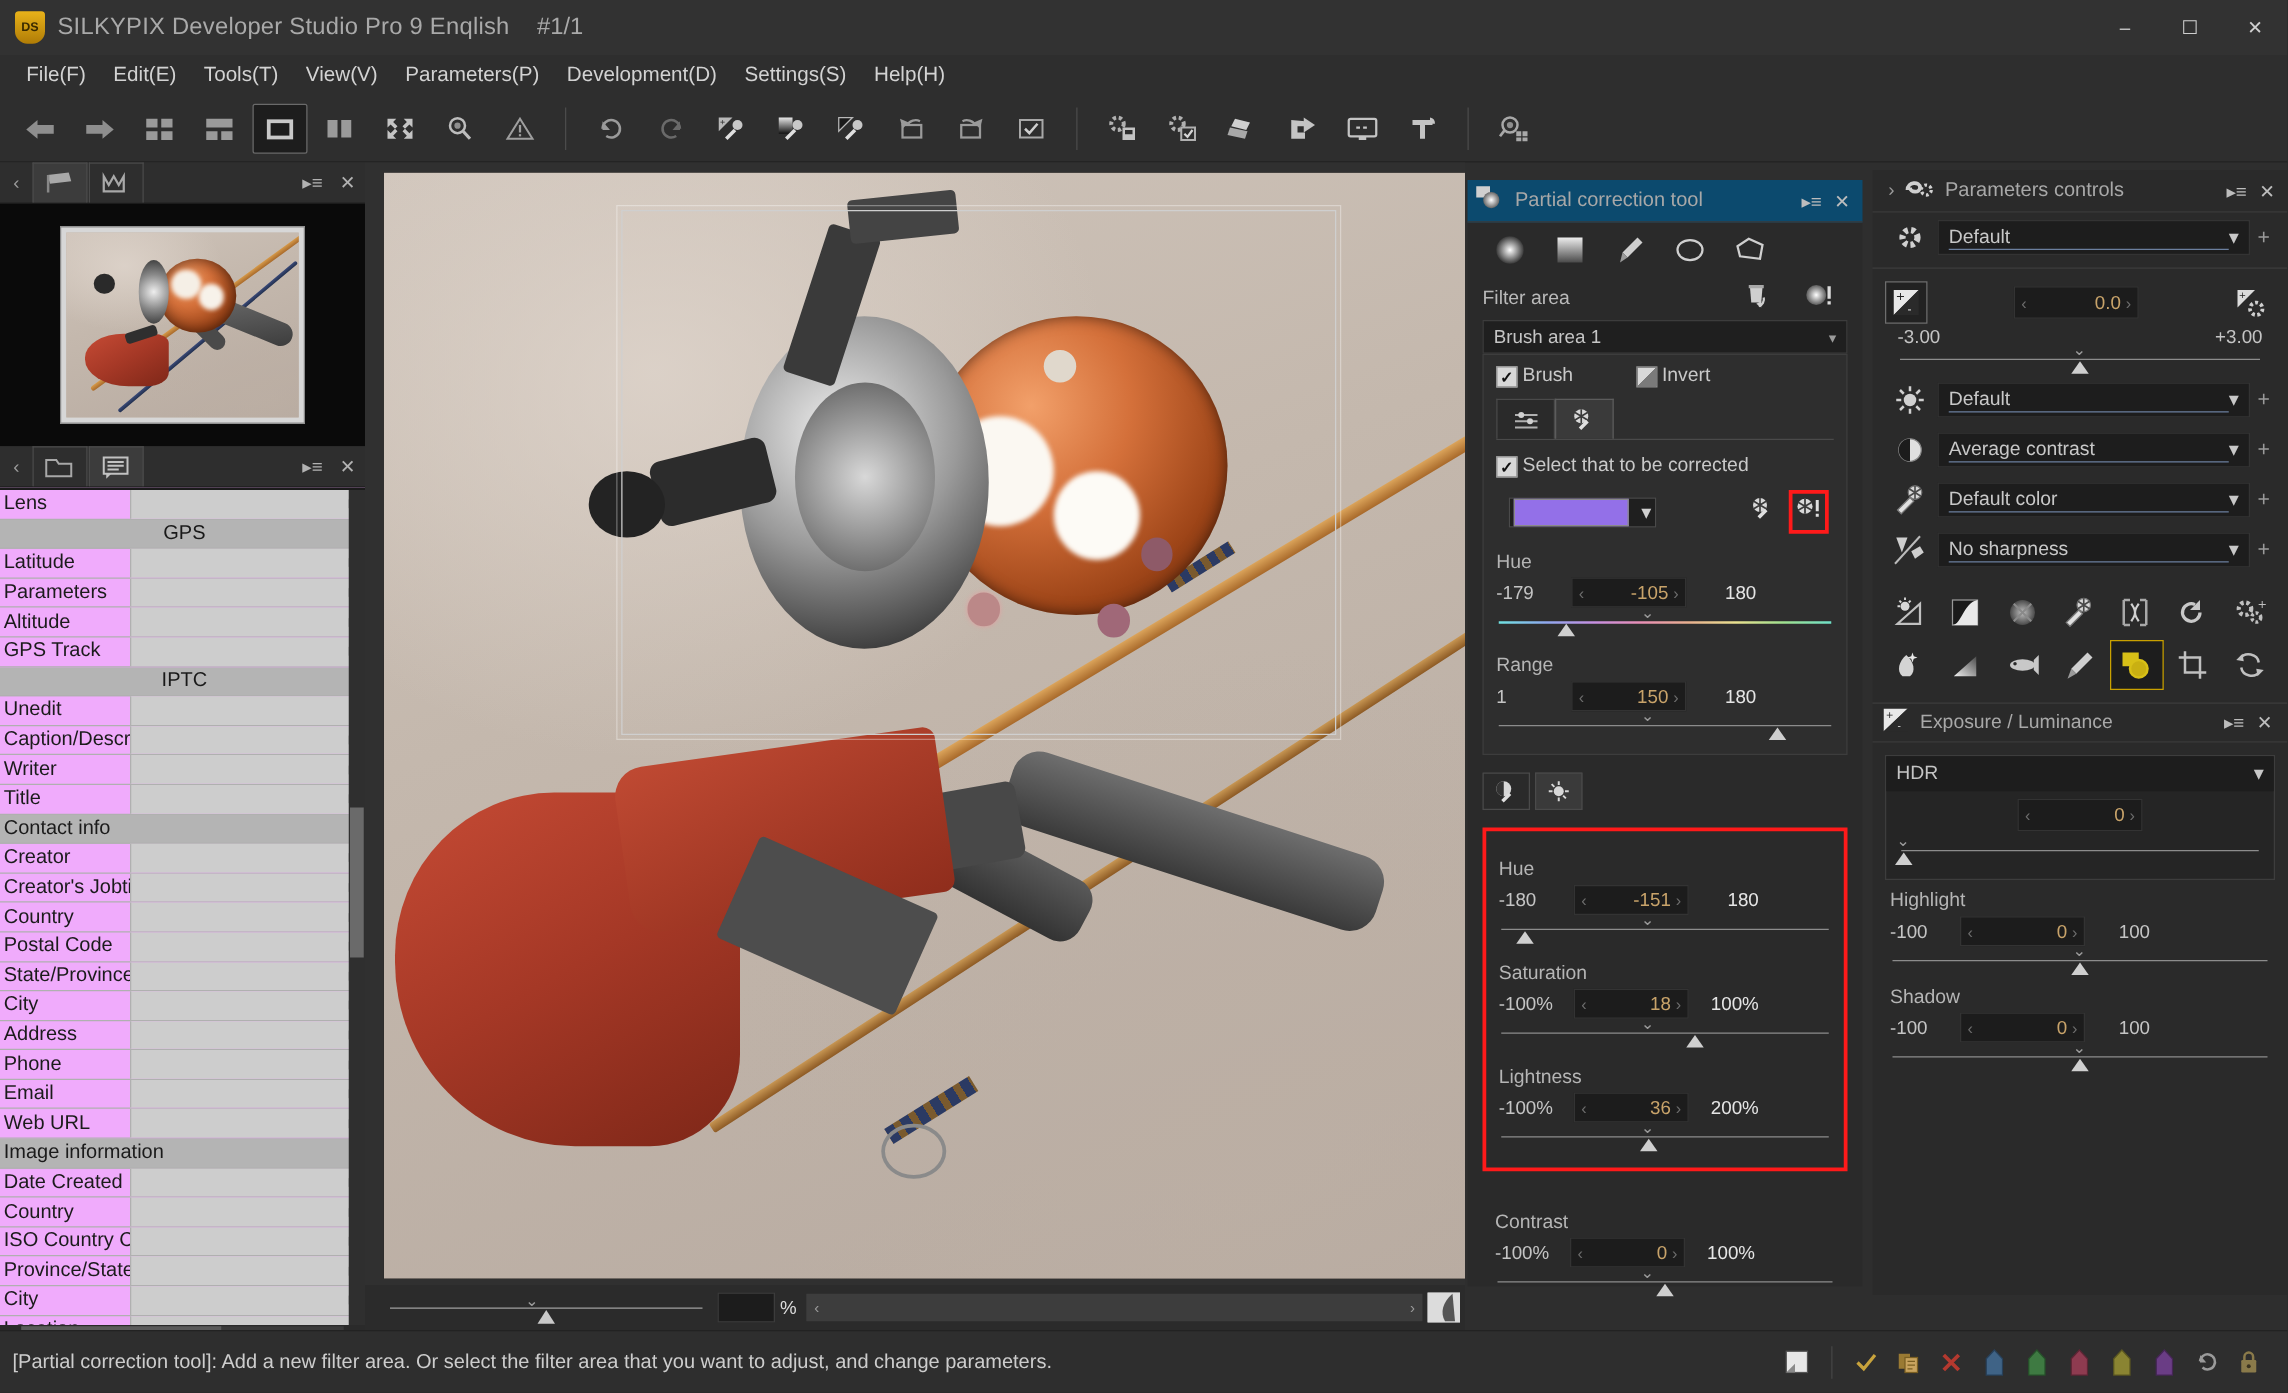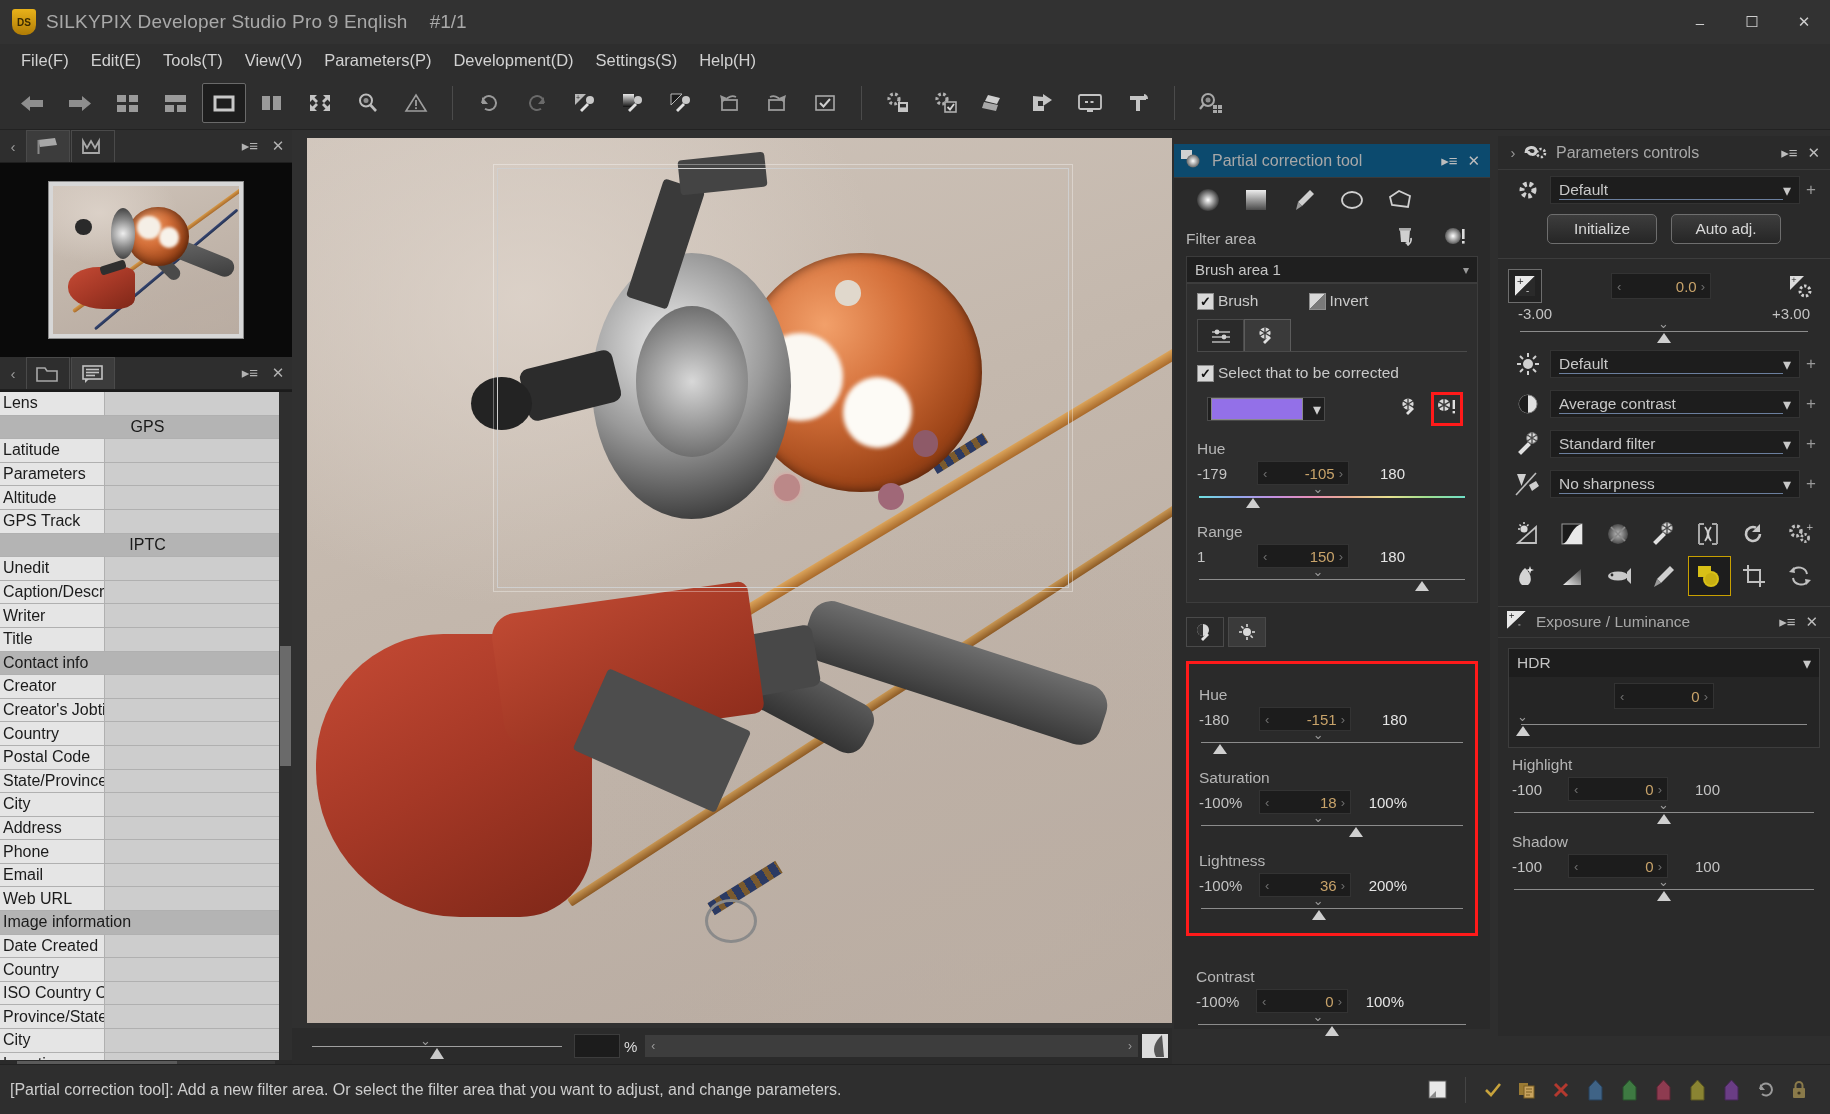--- a/index.html
+++ b/index.html
@@ -111,21 +111,21 @@
     position:absolute;
     background:linear-gradient(150deg,#6b6b6b,#3b3b3b);
     border-radius:22px;
   }
 
   .meta-tabbar {
     height:33px; background:#2e2e2e; display:flex; align-items:center;
     border-bottom:1px solid #1f1f1f;
   }
   .meta-list {
-    position:relative; height:670px; background:#e5e5e5; overflow:hidden;
+    position:relative; height:670px; background:#f0abfc; overflow:hidden;
     border-top:2px solid #1b1b1b;
   }
   .meta-row {
     display:flex; height:23.6px; align-items:center;
     border-bottom:1px solid #b0b0b0; color:#1b1b1b; font-size:16px;
   }
   .meta-row .lbl { width:104px; padding-left:3px; white-space:nowrap; overflow:hidden; }
   .meta-row .val {
     flex:1; height:100%; border-left:1px solid #b0b0b0; background:#cdcdcd;
     position:relative;
@@ -1172,24 +1172,20 @@
             <circle cx="13" cy="13" r="3" fill="#2a2a2a"></circle>
           </svg>
       </span>
       <span class="preset-combo">
         <span class="pv">Default</span>
         <span class="chev">▾</span>
       </span>
       <span class="preset-plus">+</span>
     </div>
 
-    <div class="btn-row">
-      <div class="rbtn">Initialize</div>
-      <div class="rbtn">Auto adj.</div>
-    </div>
 
     <div class="divider"></div>
 
     <div class="exp-row">
       <span class="exp-icon-box">
         <svg width="24" height="24" viewBox="0 0 24 24">
             <path d="M2 2 L22 2 L2 22 Z" fill="#e8e8e8"></path>
             <path d="M22 2 L22 22 L2 22 Z" fill="#2a2a2a"></path>
             <text x="3.5" y="10" font-size="9" fill="#222" font-family="DejaVu Sans">+</text>
             <text x="13" y="20" font-size="9" fill="#e8e8e8" font-family="DejaVu Sans">-</text>
@@ -1256,21 +1252,21 @@
         </div>
         <div class="preset-row">
           <span class="preset-icon">
             <svg width="28" height="26" viewBox="0 0 28 26">
               <circle cx="18" cy="7" r="5.4" fill="#d8d8d8" stroke="#777"></circle>
               <path d="M18 1.6 L18 12.4 M13.3 4 L22.7 10 M13.3 10 L22.7 4" stroke="#4a4a4a" stroke-width="1.3"></path>
               <path d="M14 11 L4 21 L7 24 L17 14 Z" fill="#e0e0e0" stroke="#777"></path>
             </svg>
           </span>
           <span class="preset-combo">
-            <span class="pv">Standard filter</span>
+            <span class="pv">Default color</span>
             <span class="chev">▾</span>
           </span>
           <span class="preset-plus">+</span>
         </div>
         <div class="preset-row">
           <span class="preset-icon">
             <svg width="28" height="26" viewBox="0 0 28 26">
               <path d="M3 3 L12 3 L7.5 15 Z" fill="#cfcfcf"></path>
               <line x1="2" y1="24" x2="22" y2="2" stroke="#bbb" stroke-width="1.6"></line>
               <path d="M15 14 L22 10 L25 15 L18 20 Z" fill="#cfcfcf"></path>

